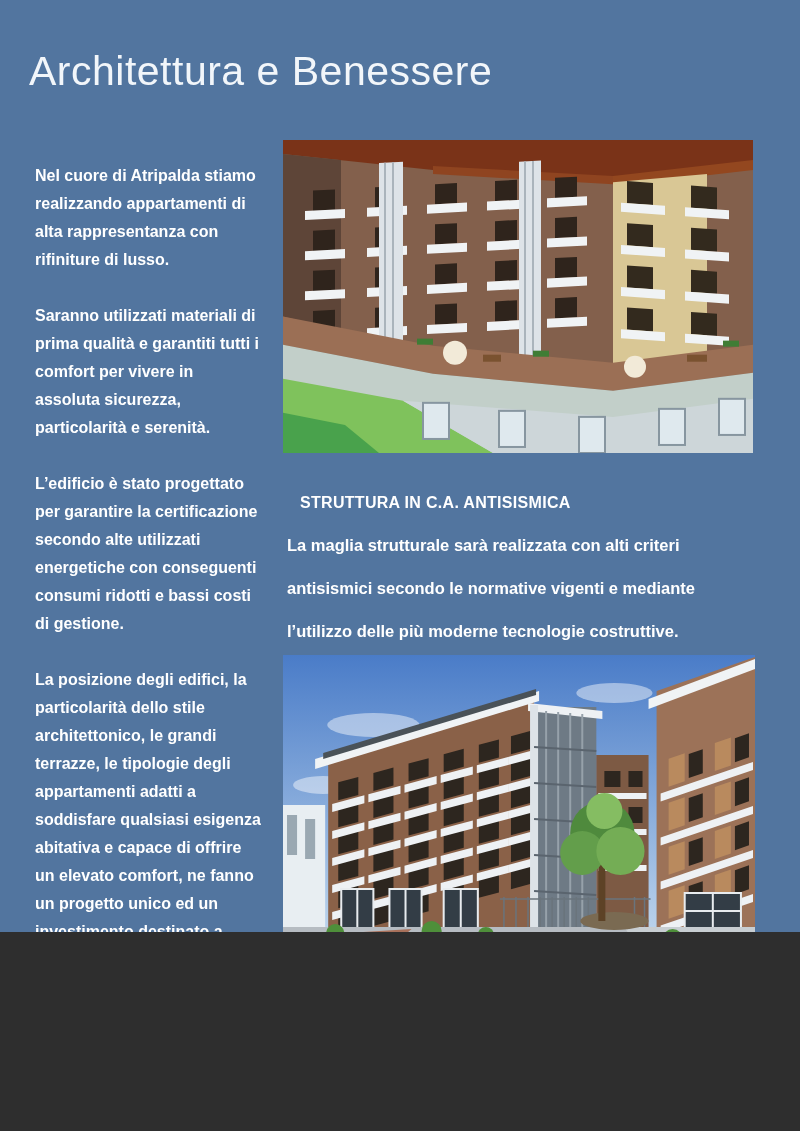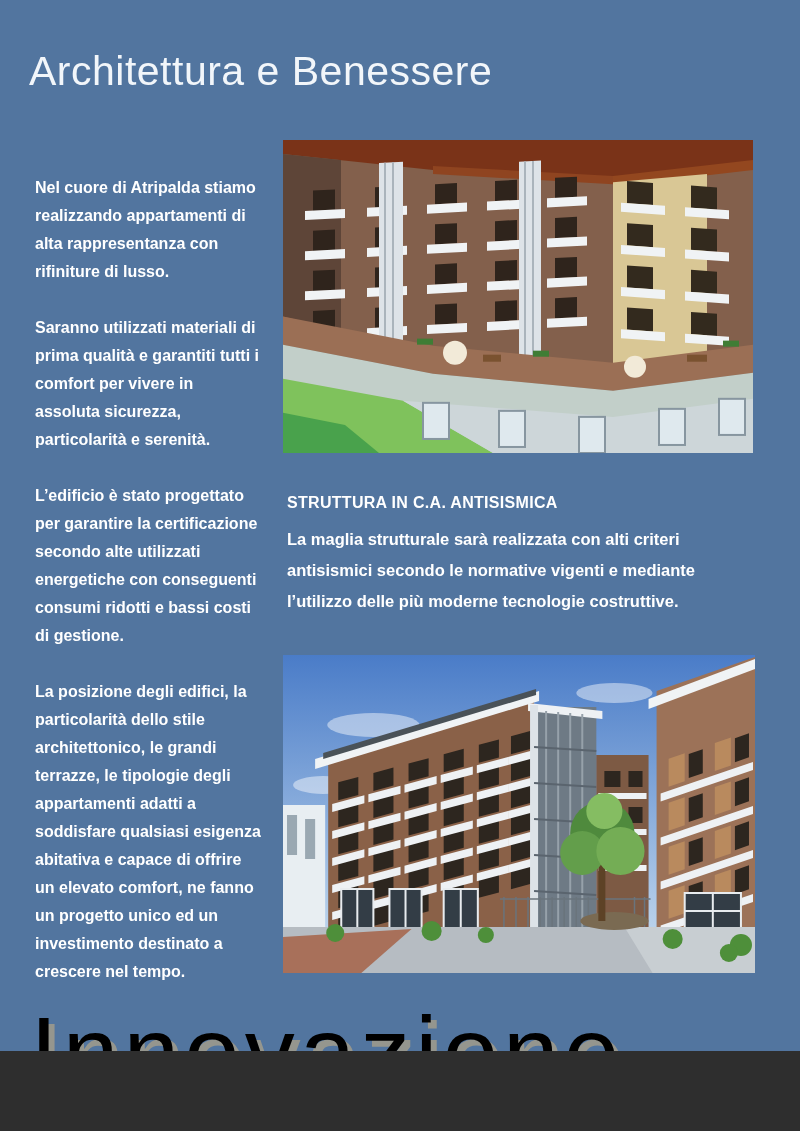--- a/index.html
+++ b/index.html
@@ -2,54 +2,54 @@
 <html lang="it"><head>
 <meta charset="utf-8">
 <style>
   html,body{margin:0;padding:0;}
   body{
     font-family:"Liberation Sans", sans-serif;
     background:#2e2e2e;
   }
   .page{
     position:relative;
-    width:800px;height:1051px;
+    width:800px;height:932px;
     margin:0 auto;
     background:#52759F;
     overflow:hidden;
   }
   .page-title{
     position:absolute;left:29px;top:48px;
     font-size:41px;font-weight:400;
     color:#F2F6FA;letter-spacing:0.5px;
     white-space:nowrap;
   }
   .left-col{
     position:absolute;left:35px;top:158px;width:252px;
   }
   .left-col p{
-    margin:16px 0 28px 0;
+    margin:4px 0 28px 0;
     color:#FFFFFF;font-weight:700;
     font-size:16px;line-height:28px;
     white-space:pre-line;
   }
   .render-frame{
     position:absolute;display:block;
   }
   .render-aerial{left:283px;top:140px;width:470px;height:313px;}
   .render-street{left:283px;top:655px;width:472px;height:318px;}
   .structure-heading{
-    position:absolute;left:287px;top:494px;
+    position:absolute;left:300px;top:494px;
     color:#FFFFFF;font-weight:700;font-size:16px;
     letter-spacing:0.3px;white-space:nowrap;
   }
   .structure-body{
     position:absolute;left:287px;top:524px;width:505px;
     color:#FFFFFF;font-weight:700;
-    font-size:16.5px;line-height:31px;
+    font-size:16.5px;line-height:43px;
     white-space:pre-line;
   }
   .innovation-word{
     position:absolute;left:30px;top:1000px;
     font-size:100px;line-height:105px;font-weight:400;
     letter-spacing:5px;
     color:#000000;
     text-shadow:6px 6px 0 #95968E;
     white-space:nowrap;
   }

